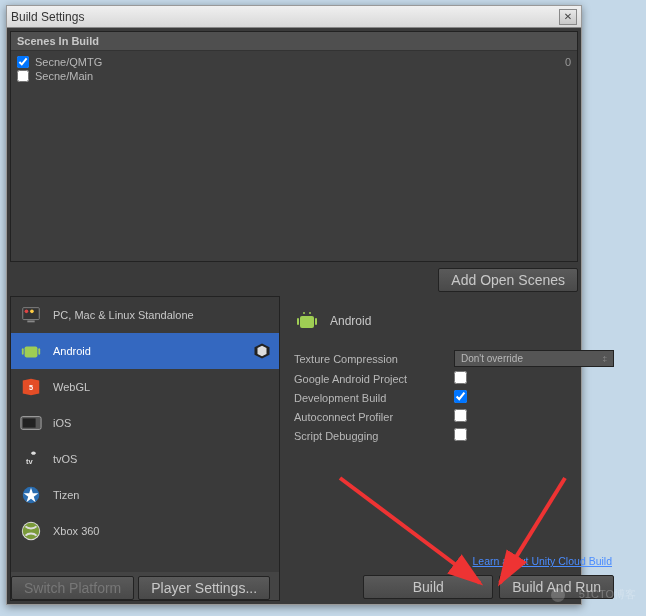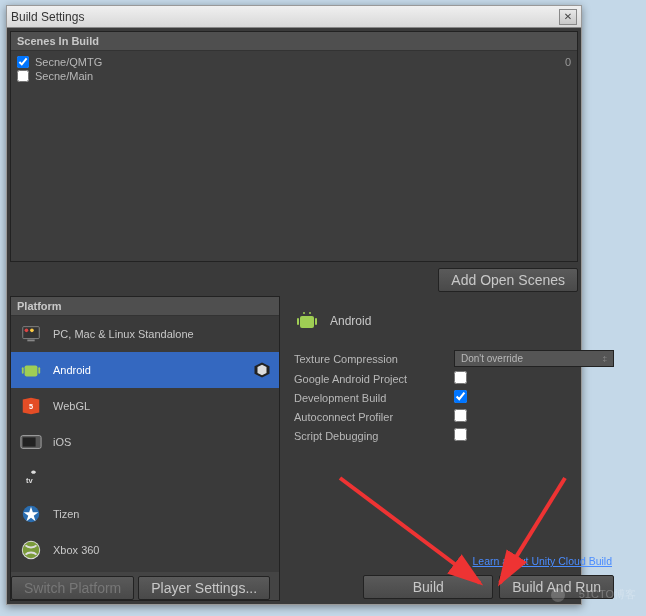--- a/index.html
+++ b/index.html
@@ -73,21 +73,20 @@
           <span class="idx"></span>
         </div>
       </div>
     </div>
     <div class="add-open">
       <button class="btn">Add Open Scenes</button>
     </div>
 
     <div class="platform-row">
       <div class="panel platform-panel">
-        <div class="panel-header">Platform</div>
         <div class="platform-list" id="platlist">
             <div class="plat-item">
               <span class="plat-icon">
                 <svg viewBox="0 0 24 24" width="22" height="22">
                   <rect x="3" y="4" width="18" height="13" rx="1" fill="#333" stroke="#888"></rect>
                   <rect x="8" y="18" width="8" height="2" fill="#888"></rect>
                   <circle cx="7" cy="8" r="2" fill="#d44"></circle>
                   <circle cx="13" cy="8" r="2" fill="#fc4"></circle>
                 </svg>
               </span>
@@ -125,20 +124,21 @@
               </span>
               <span class="plat-label">iOS</span>
             </div>
             <div class="plat-item">
               <span class="plat-icon">
                 <svg viewBox="0 0 24 24" width="26" height="20">
                   <path d="M15 3 C13 3 12 5 12 5 C12 5 13 7 15 7 C17 7 18 5 18 5 C18 5 17 3 15 3 Z" fill="#ddd"></path>
                   <text x="6" y="18" font-size="9" fill="#ddd" font-weight="bold">tv</text>
                 </svg>
               </span>
+              <span class="plat-label">tvOS</span>
             </div>
             <div class="plat-item">
               <span class="plat-icon">
                 <svg viewBox="0 0 24 24" width="22" height="22">
                   <circle cx="12" cy="12" r="9" fill="#2a6db0"></circle>
                   <path d="M12 4 L14 10 L20 10 L15 14 L17 20 L12 16 L7 20 L9 14 L4 10 L10 10 Z" fill="#fff"></path>
                 </svg>
               </span>
               <span class="plat-label">Tizen</span>
             </div>

